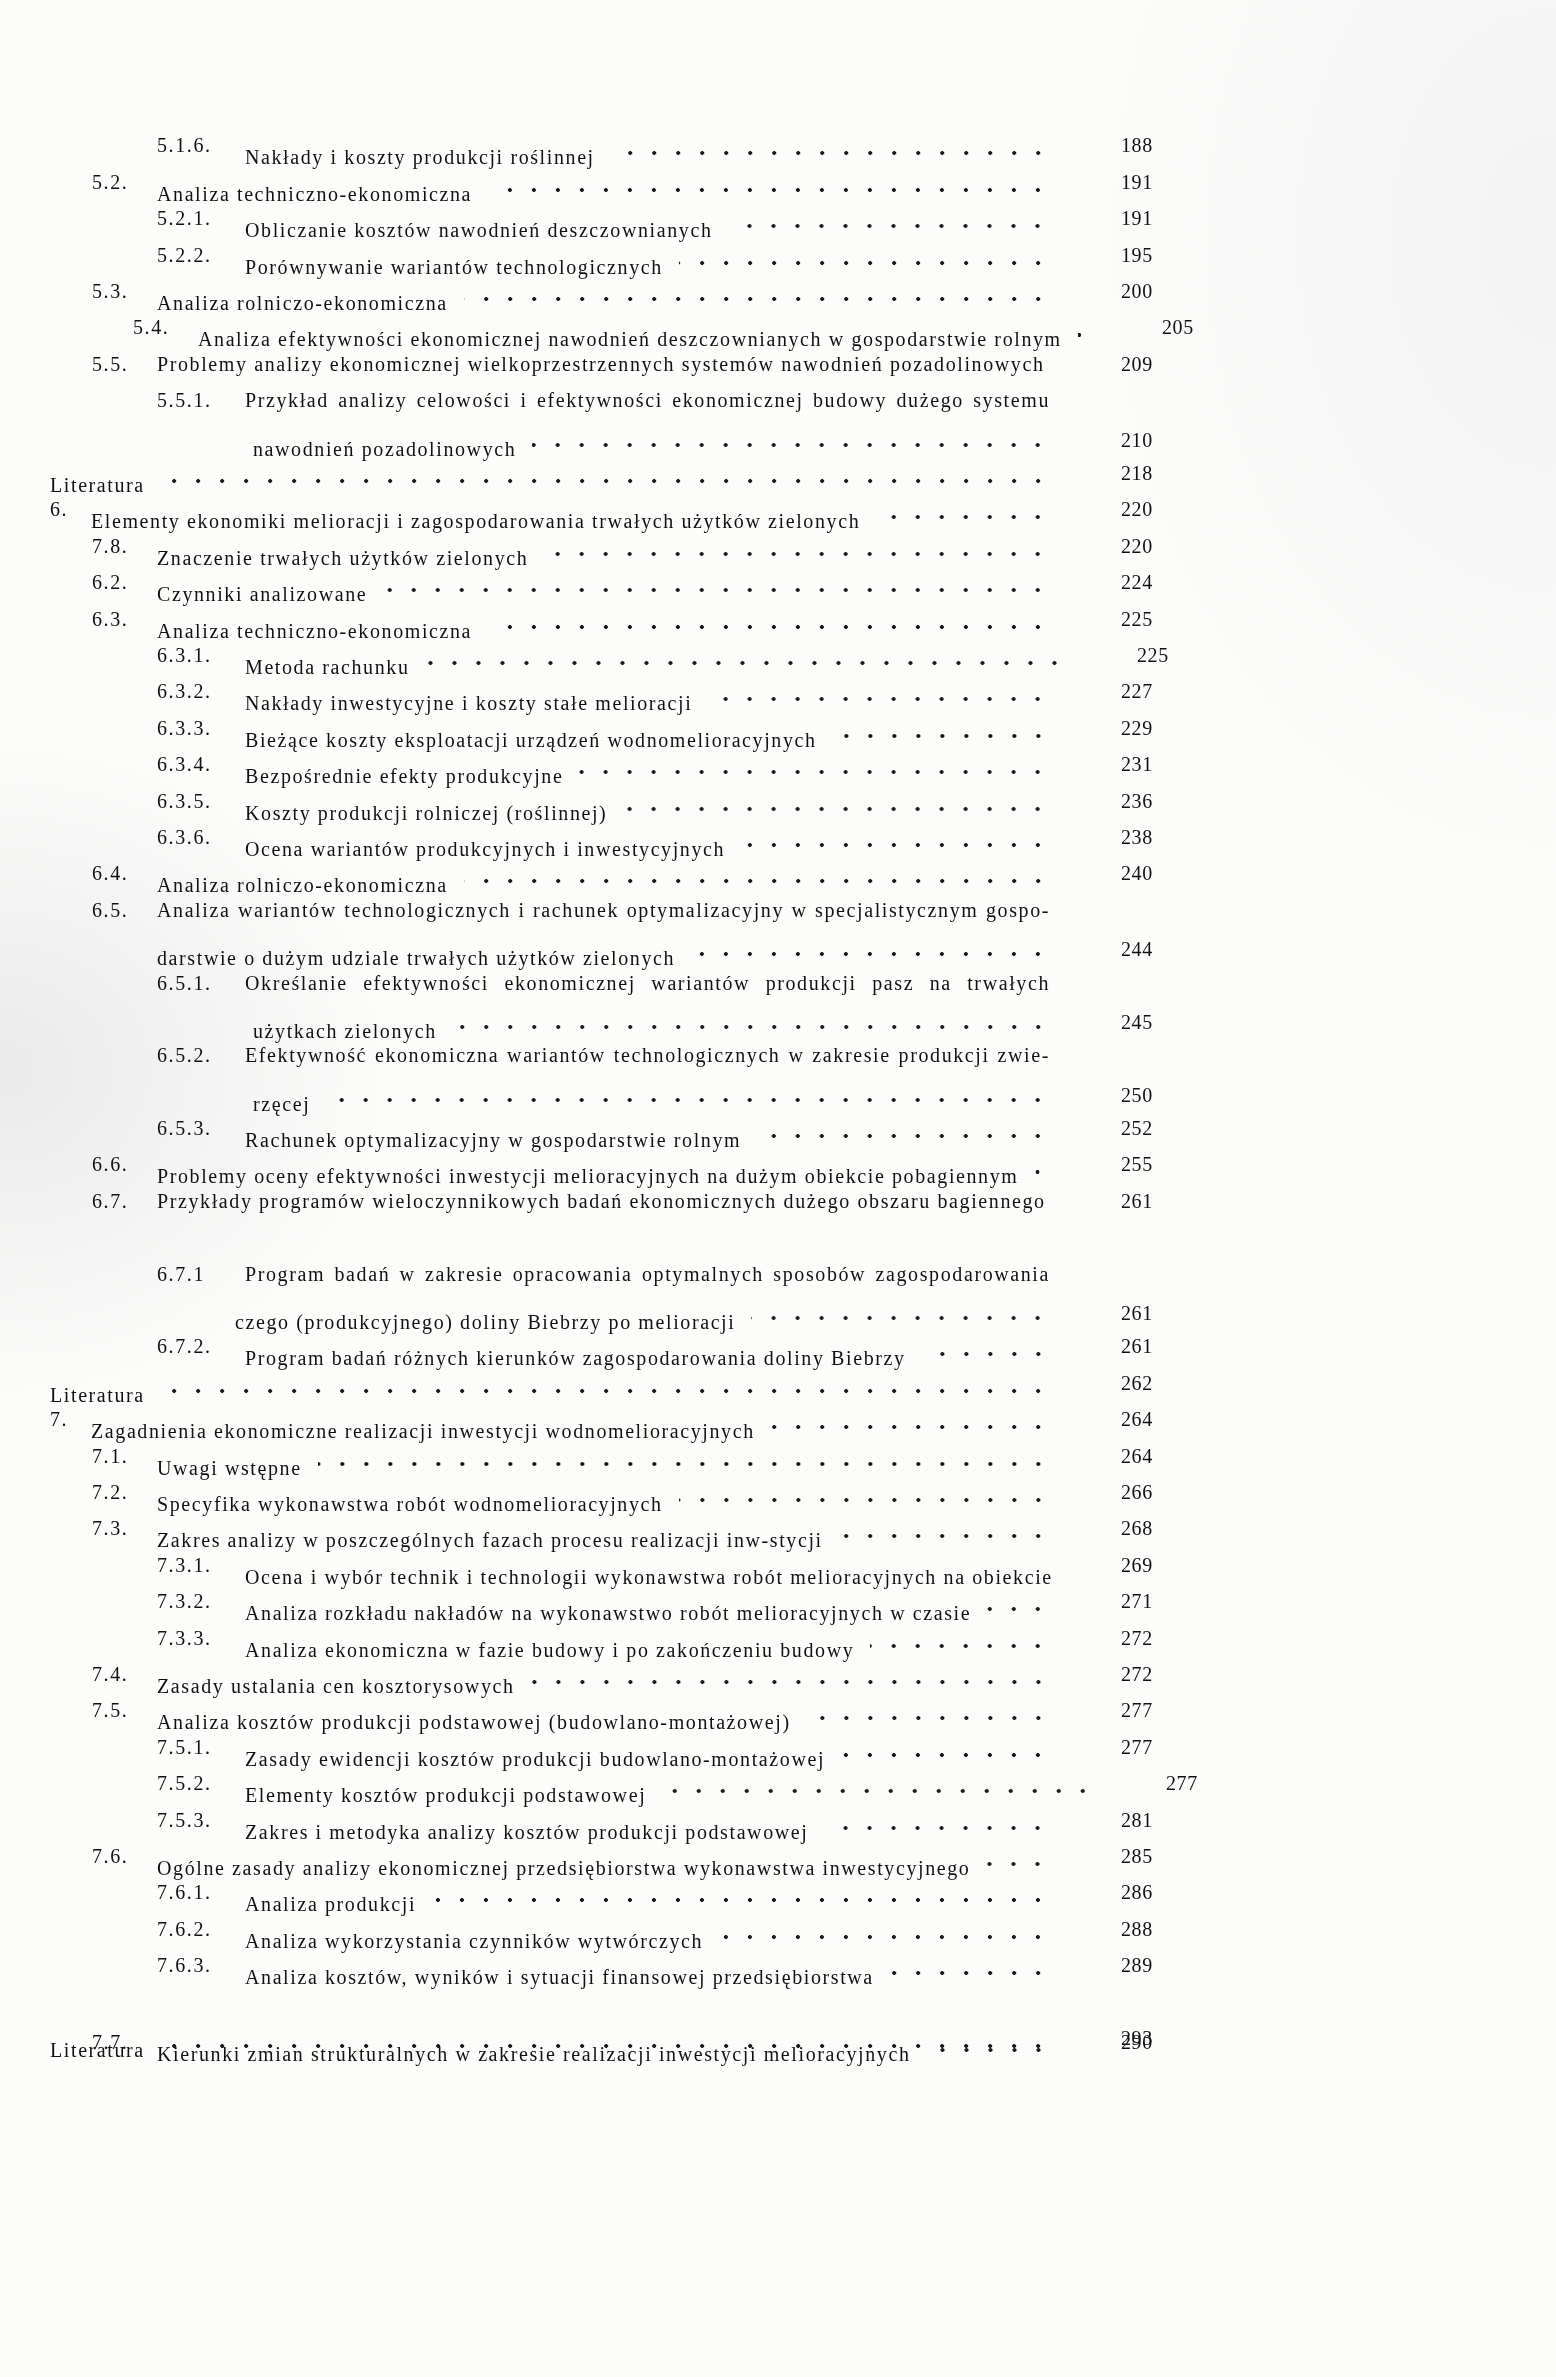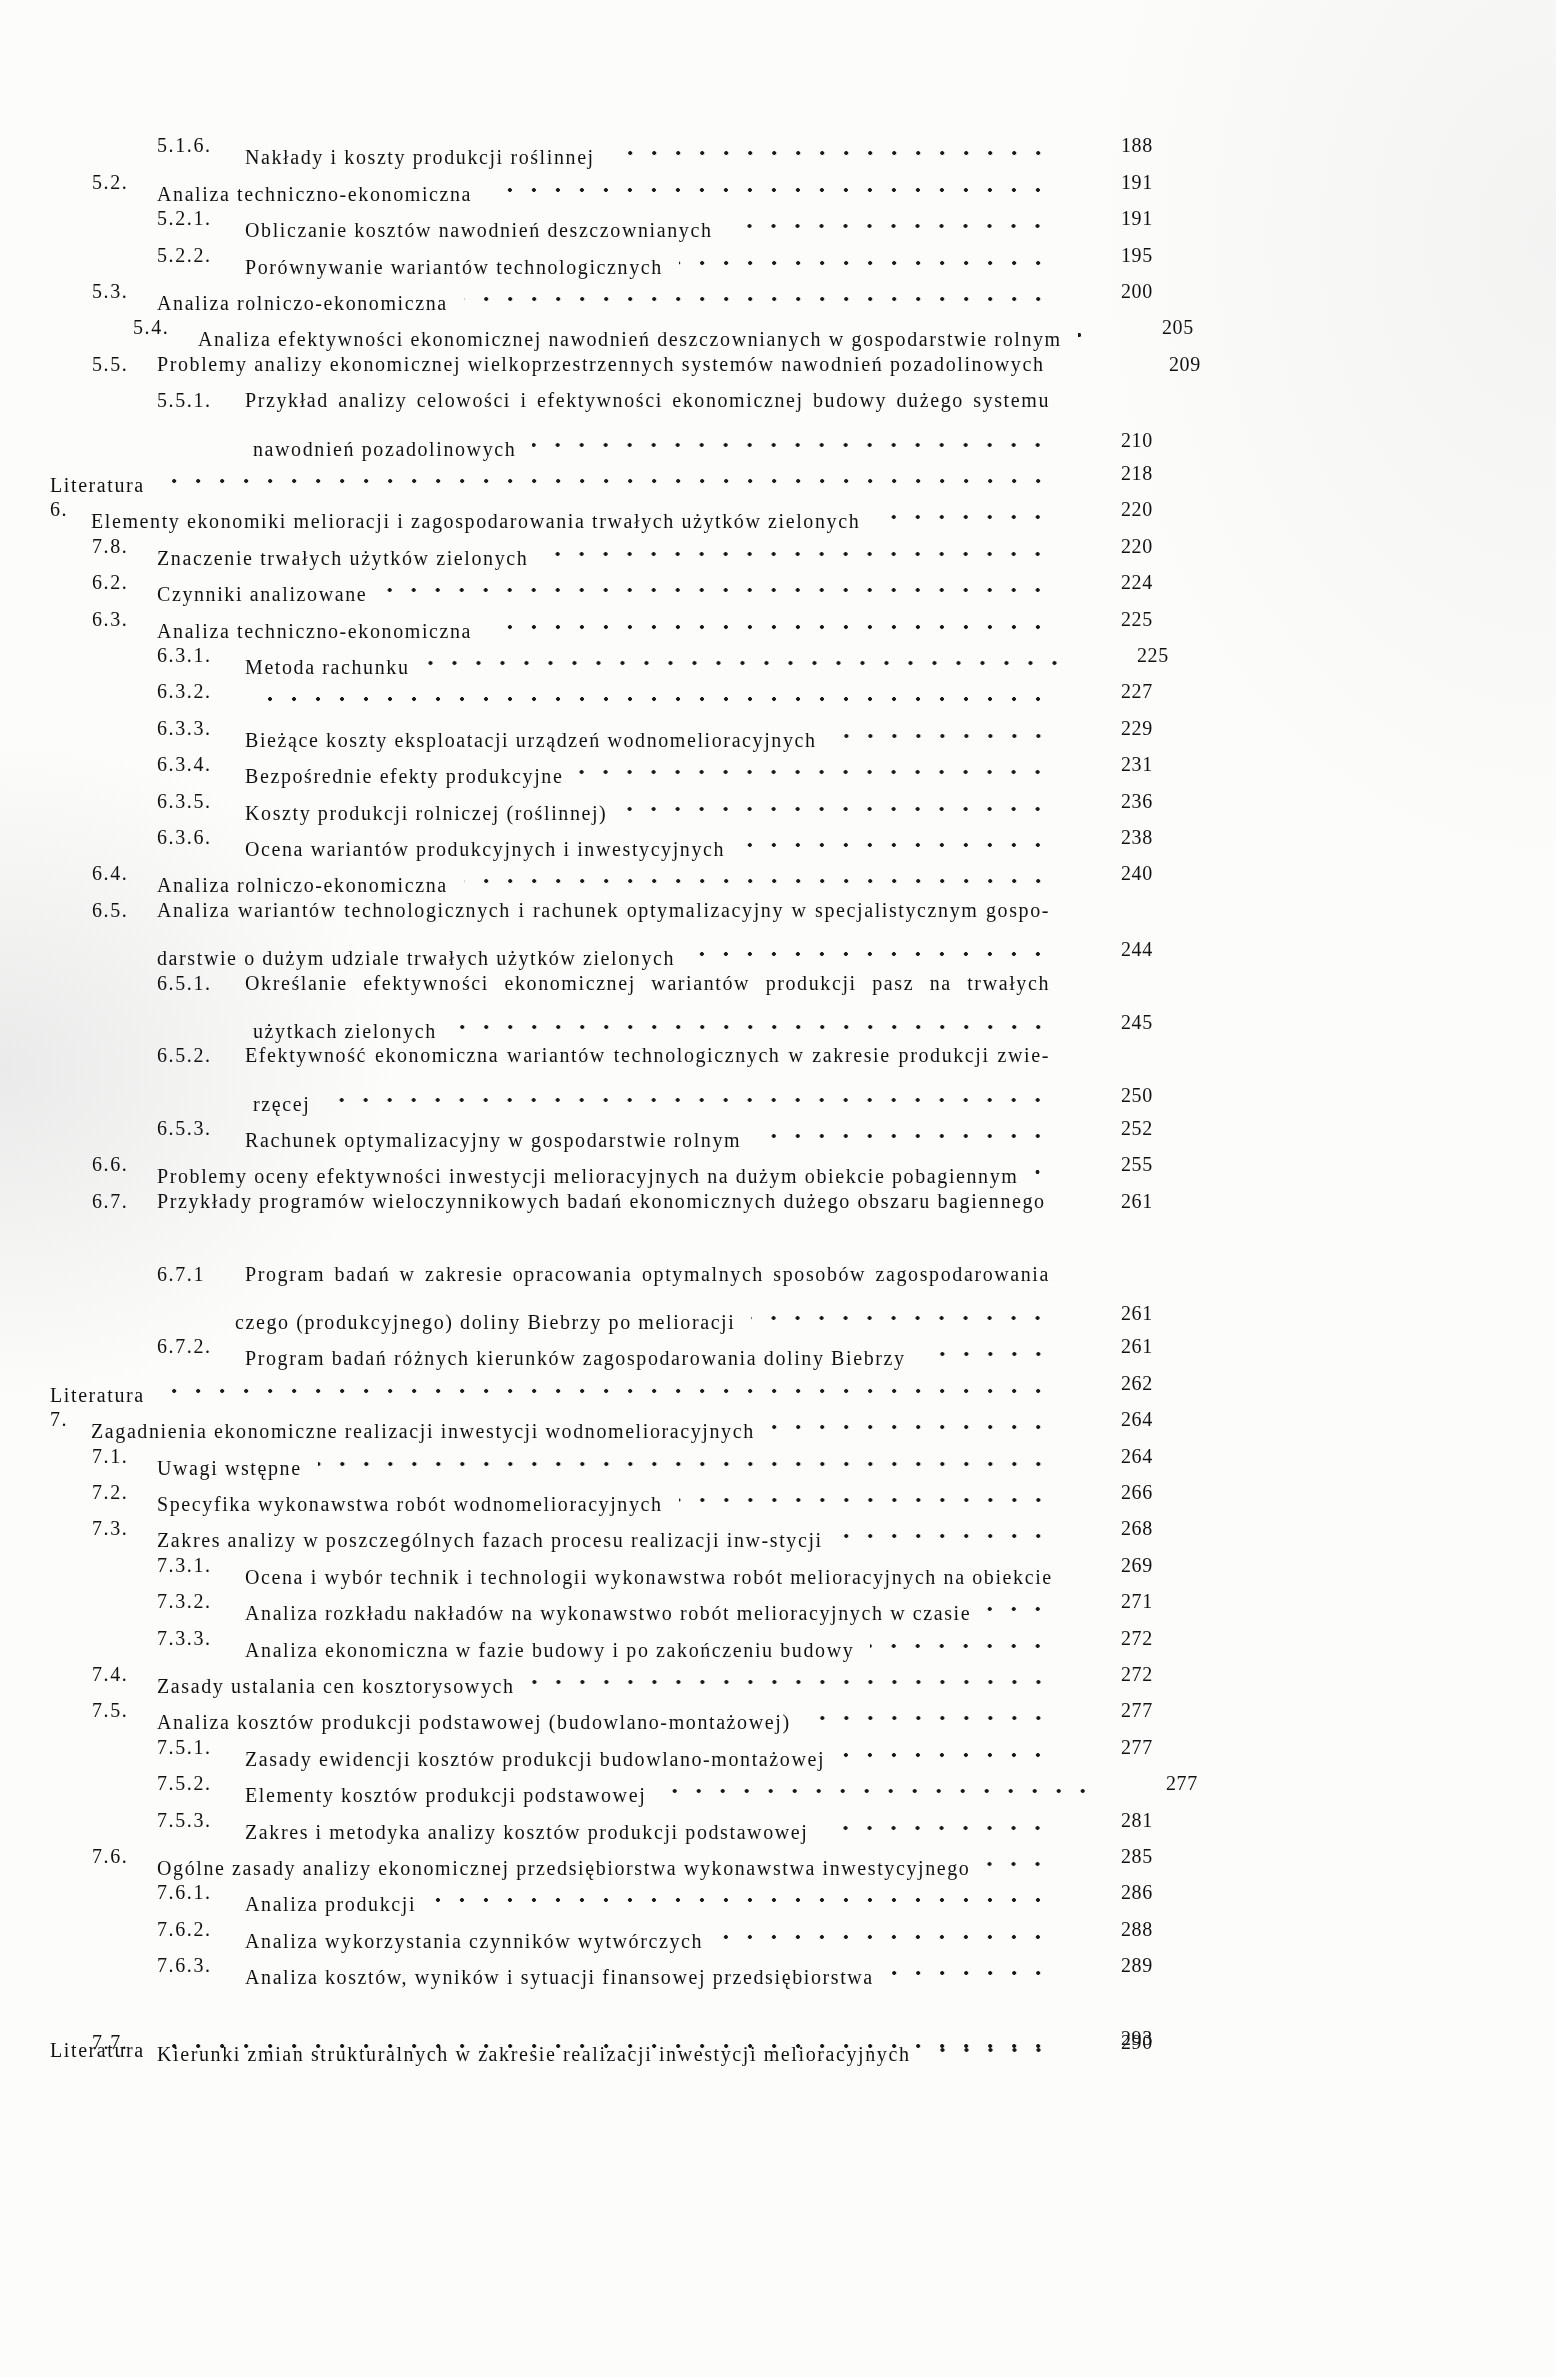--- a/index.html
+++ b/index.html
@@ -137,21 +137,21 @@
       <span class="page">200</span>
     </div>
     <div class="row lv1" style="top: 309px; margin-left: 41px;">
       <span class="num">5.4.</span>
       <div class="line">
         <span class="title">Analiza efektywności ekonomicznej nawodnień deszczownianych w gospodarstwie rolnym</span>
         <span class="leader"></span>
       </div>
       <span class="page">205</span>
     </div>
-    <div class="row lv1" style="top: 346px; padding-left: 48px;">
+    <div class="row lv1" style="top: 346px;">
       <span class="num">5.5.</span>
       <div class="line">
         <span class="title">Problemy analizy ekonomicznej wielkoprzestrzennych systemów nawodnień pozadolinowych</span>
       </div>
       <span class="page">209</span>
     </div>
     <div class="row lv2" style="top: 382px;">
       <span class="num">5.5.1.</span>
       <div class="line justify">
         <span class="title">Przykład analizy celowości i efektywności ekonomicznej budowy dużego systemu</span>
@@ -207,20 +207,21 @@
       <span class="num">6.3.1.</span>
       <div class="line">
         <span class="title">Metoda rachunku</span>
         <span class="leader"></span>
       </div>
       <span class="page">225</span>
     </div>
     <div class="row lv2" style="top: 673px;">
       <span class="num">6.3.2.</span>
       <div class="line">
+        <span class="title">Nakłady inwestycyjne i koszty stałe melioracji</span>
         <span class="leader"></span>
       </div>
       <span class="page">227</span>
     </div>
     <div class="row lv2" style="top: 710px;">
       <span class="num">6.3.3.</span>
       <div class="line">
         <span class="title">Bieżące koszty eksploatacji urządzeń wodnomelioracyjnych</span>
         <span class="leader"></span>
       </div>

